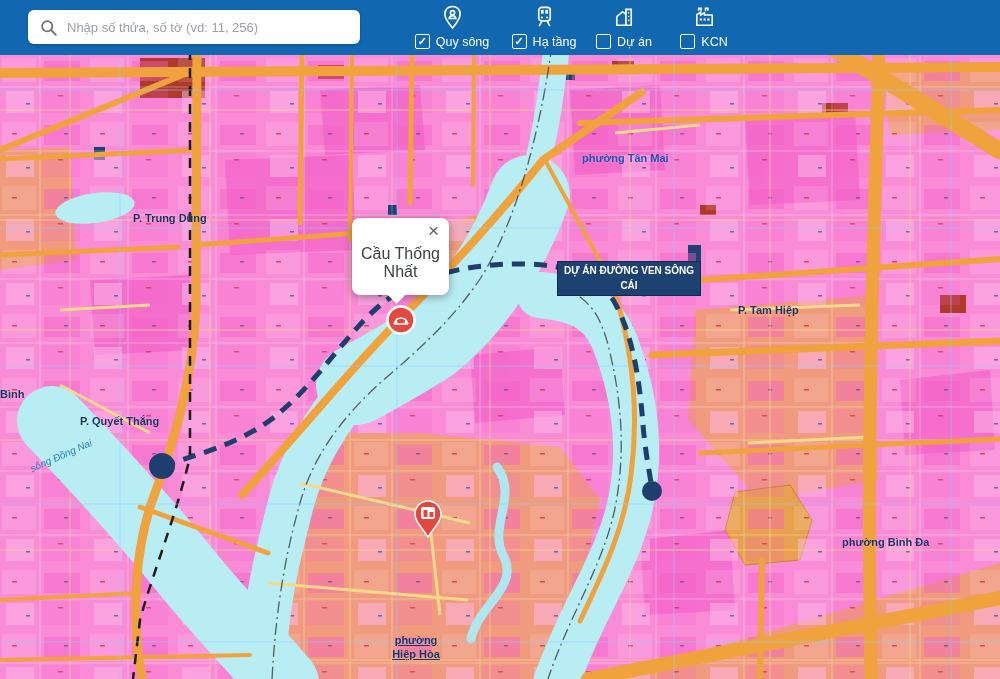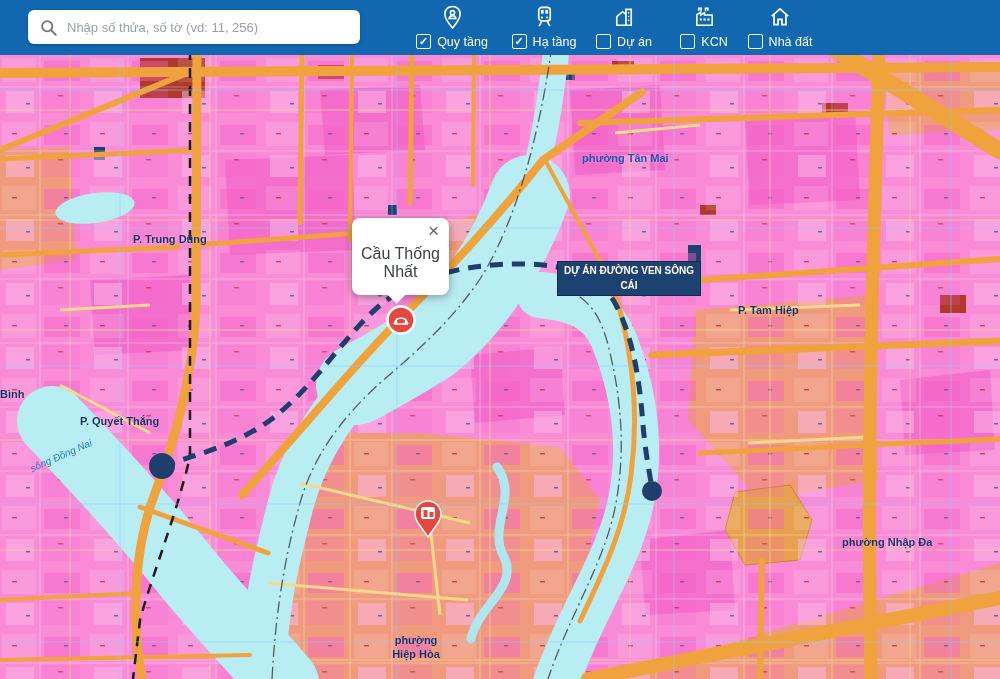--- a/index.html
+++ b/index.html
@@ -179,26 +179,26 @@
 
       <g>
         <path d="M428,482 C420,470 415,466 415,459 a13,13 0 1 1 26,0 C441,466 436,470 428,482 Z" fill="#e2483d" stroke="#ffffff" stroke-width="1.5"></path>
         <rect x="421" y="452" width="14" height="12" rx="2" fill="#ffffff"></rect>
         <rect x="423.5" y="455" width="4" height="7" fill="#e2483d"></rect>
         <rect x="429.5" y="457" width="4" height="5" fill="#e2483d"></rect>
       </g>
     </svg>
 
     
-    <div class="ward" style="left:88px;top:178px;padding-left:45px;">P. Trung Dũng</div>
+    <div class="ward" style="left:88px;top:157px;padding-left:45px;">P. Trung Dũng</div>
     <div class="ward blue" style="left:582px;top:97px;">phường Tân Mai</div>
     <div class="ward" style="left:738px;top:249px;">P. Tam Hiệp</div>
     <div class="ward" style="left:80px;top:360px;">P. Quyết Thắng</div>
-    <div class="ward" style="left:842px;top:481px;">phường Nhập Đa</div>
-    <div class="ward wrap" style="left:390px;top:579px;">phường Hiệp Hòa</div>
+    <div class="ward" style="left:842px;top:481px;">phường Bình Đa</div>
+    <div class="ward wrap" style="left:390px;top:579px;text-decoration:underline;">phường Hiệp Hòa</div>
     
     <div class="ward" style="left:0px;top:333px;">Bình</div>
     <div class="riverlbl" style="left:28px;top:395px;">sông Đồng Nai</div>
   </div>
 
   <div class="proj-label">
     <span style="display:block">DỰ ÁN ĐƯỜNG VEN SÔNG</span>
     <span style="display:block">CÁI</span>
   </div>
 
@@ -219,21 +219,21 @@
     <div class="layer" style="left:412px;width:80px;">
       <div class="ic">
         <svg width="23" height="25" viewBox="0 0 24 26" fill="none" stroke="#fff" stroke-width="1.7">
           <path d="M12,1.5 C7.2,1.5 4,5 4,9.3 C4,14.5 12,24 12,24 C12,24 20,14.5 20,9.3 C20,5 16.8,1.5 12,1.5 Z"></path>
           <circle cx="12" cy="8" r="2.2"></circle>
           <path d="M8.5,14 C9,11.8 10.4,11 12,11 C13.6,11 15,11.8 15.5,14 Z"></path>
         </svg>
       </div>
       <div class="row">
         <span class="cb">✓</span>
-        <span class="lbl">Quy tầng</span>
+        <span class="lbl">Quy sông</span>
       </div>
     </div>
 
     <div class="layer" style="left:512px;width:64px;">
       <div class="ic">
         <svg width="23" height="25" viewBox="0 0 24 26" fill="none" stroke="#fff" stroke-width="1.7">
           <rect x="6" y="2.5" width="12" height="14" rx="3"></rect>
           <rect x="8.3" y="5" width="2.8" height="4" fill="#fff" stroke="none"></rect>
           <rect x="12.9" y="5" width="2.8" height="4" fill="#fff" stroke="none"></rect>
           <circle cx="9.3" cy="13" r="1.1" fill="#fff" stroke="none"></circle>
@@ -272,27 +272,15 @@
           <rect x="12" y="14" width="2.2" height="2.2" fill="#fff" stroke="none"></rect>
           <rect x="16" y="14" width="2.2" height="2.2" fill="#fff" stroke="none"></rect>
         </svg>
       </div>
       <div class="row">
         <span class="cb"></span>
         <span class="lbl">KCN</span>
       </div>
     </div>
 
-    <div class="layer" style="left:745px;width:70px;">
-      <div class="ic">
-        <svg width="24" height="25" viewBox="0 0 24 26" fill="none" stroke="#fff" stroke-width="1.8">
-          <path d="M3.5,11.5 L12,4 L20.5,11.5"></path>
-          <path d="M5.8,10 V20.5 H10 V15 H14 V20.5 H18.2 V10"></path>
-        </svg>
-      </div>
-      <div class="row">
-        <span class="cb"></span>
-        <span class="lbl">Nhà đất</span>
-      </div>
-    </div>
   </div>
 
 </div>
 
 </body></html>

